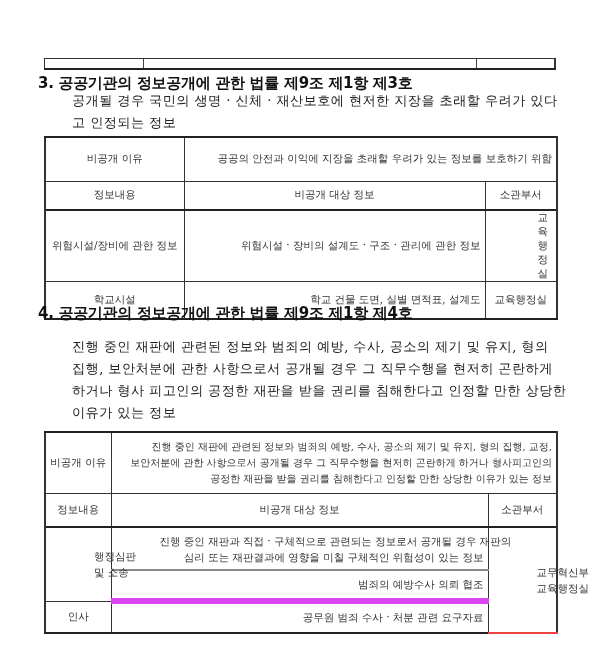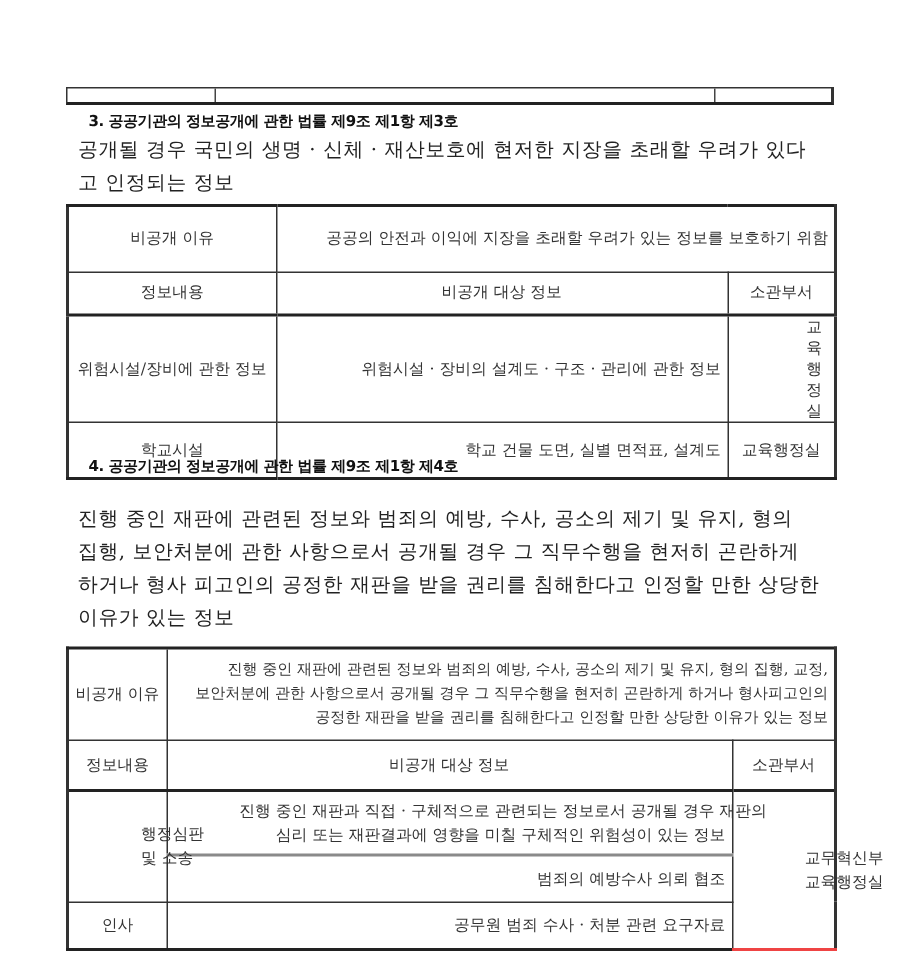--- a/index.html
+++ b/index.html
@@ -2,22 +2,22 @@
 <html><head>
 <meta charset="utf-8">
 <style>
   html, body { margin: 0; padding: 0; background: #ffffff; }
   body { width: 600px; height: 652px; position: relative; overflow: hidden;
          font-family: "DejaVu Serif", "Liberation Serif", serif; color: #222; }
   .prev-table { position: absolute; left: 44px; top: 58px; width: 512px; height: 12px;
                 border: 1px solid #333; border-bottom: 2px solid #222; border-right: 2px solid #333; box-sizing: border-box; }
   .prev-table .div { position: absolute; top: 0; bottom: 0; width: 0; border-left: 1px solid #444; }
   .heading { position: absolute; left: 38px; font-family: "DejaVu Sans", "Liberation Sans", sans-serif;
-             font-weight: bold; font-size: 10px; color: #111; letter-spacing: -0.3px; white-space: nowrap; margin-left: 21px; }
-  .para { position: absolute; left: 52px; width: 512px; font-size: 13.2px; line-height: 22px; color: #222;
+             font-weight: bold; font-size: 15px; color: #111; letter-spacing: -0.3px; white-space: nowrap; }
+  .para { position: absolute; left: 72px; width: 512px; font-size: 13.2px; line-height: 22px; color: #222;
           letter-spacing: 0.4px; }
   .para span { display: block; white-space: nowrap; }
   table.doc { position: absolute; left: 44px; border-collapse: collapse; table-layout: fixed;
               font-size: 10.5px; color: #333; }
   table.doc td { border: 1px solid #333; text-align: center; vertical-align: middle; padding: 0 4px; }
   table.doc td.left { text-align: right; padding-left: 6px; }
   table.doc td.thick-top { border-top: 2px solid #222; padding-left: 48px; }
   table.doc tr.grey-sep td.grey-top { border-top: 2px solid #8a8a8a; }
   table.doc .outer-l { border-left: 2px solid #333; }
   table.doc .outer-r { border-right: 2px solid #333; }
@@ -107,16 +107,16 @@
     <td rowspan="3" class="outer-r thick-top multiline" style="border-bottom:2px solid #ef4444;">
       <span>교무혁신부</span>
       <span>교육행정실</span>
     </td>
   </tr>
   <tr style="height:31px;" class="grey-sep">
     <td class="left grey-top">범죄의 예방수사 의뢰 협조</td>
   </tr>
   <tr style="height:32px;">
     <td class="outer-l light-top" style="border-bottom:2px solid #222;">인사</td>
-    <td class="left" style="border-bottom:2px solid #222; border-top:1px solid #d946ef;">공무원 범죄 수사 · 처분 관련 요구자료</td>
+    <td class="left" style="border-bottom:2px solid #222; border-top:6px solid #d946ef;">공무원 범죄 수사 · 처분 관련 요구자료</td>
   </tr>
 </tbody>
   </table>
 
 </body></html>

